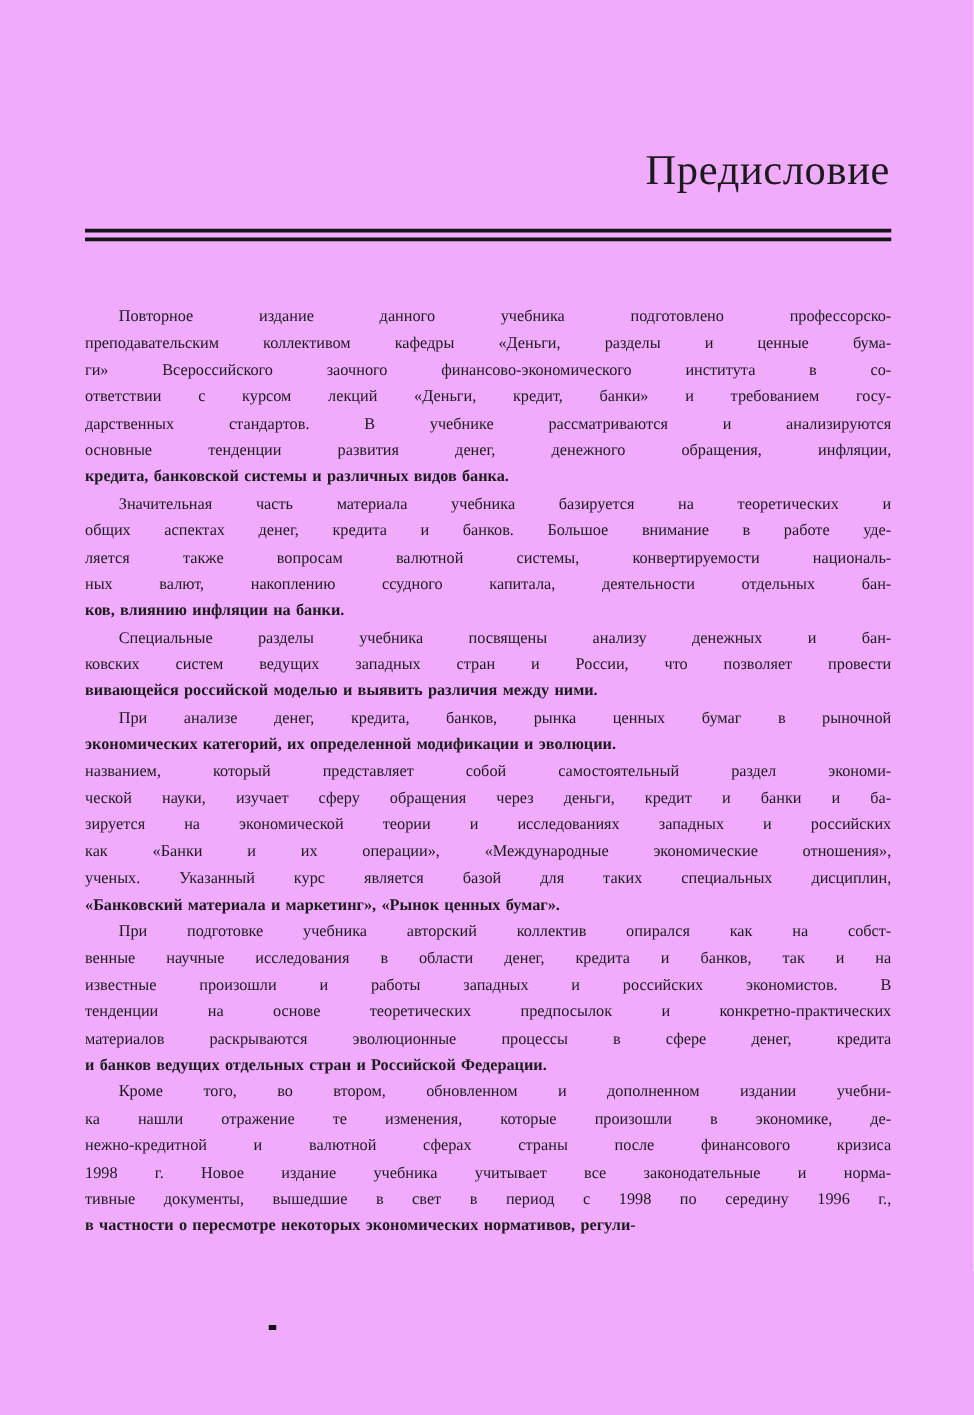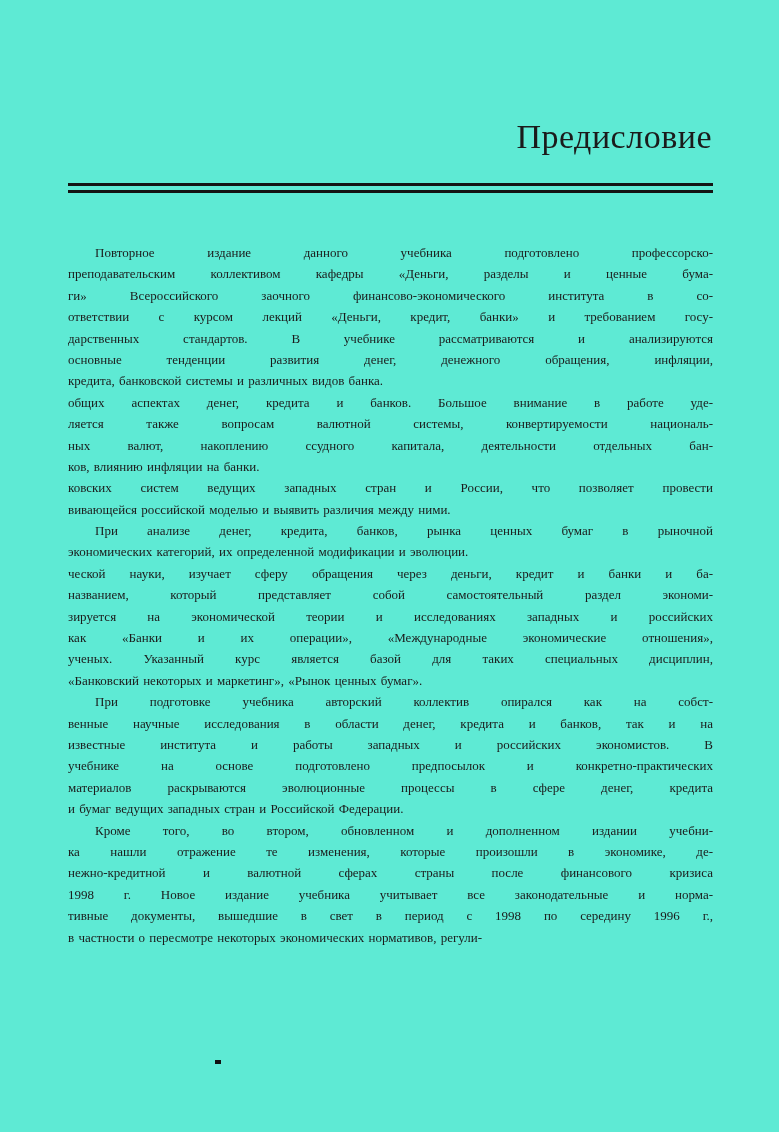--- a/index.html
+++ b/index.html
@@ -4,21 +4,21 @@
 <style>
   html, body {
     margin: 0;
     padding: 0;
     background: #ffffff;
   }
   .page {
     position: relative;
     width: 779px;
     height: 1132px;
-    background: #5eead4;
+    background: #f0abfc;
     overflow: hidden;
     font-family: "Liberation Serif", "DejaVu Serif", serif;
     color: #1b1b1b;
   }
   .title {
     position: absolute;
     top: 116px;
     left: 68px;
     width: 644px;
     text-align: right;
@@ -56,20 +56,21 @@
     overflow: hidden;
     text-align: justify;
     text-align-last: justify;
     word-spacing: 1px;
   }
   .line.first {
     padding-left: 27px;
   }
   .line.last {
     text-align-last: left;
+    font-weight: bold;
   }
   .speck {
     position: absolute;
     left: 215px;
     top: 1060px;
     width: 6px;
     height: 4px;
     background: #111111;
   }
 </style>
@@ -85,48 +86,50 @@
       <p class="para">
         <span class="line first">Повторное издание данного учебника подготовлено профессорско-</span>
         <span class="line">преподавательским коллективом кафедры «Деньги, разделы и ценные бума-</span>
         <span class="line">ги» Всероссийского заочного финансово-экономического института в со-</span>
         <span class="line">ответствии с курсом лекций «Деньги, кредит, банки» и требованием госу-</span>
         <span class="line">дарственных стандартов. В учебнике рассматриваются и анализируются</span>
         <span class="line">основные тенденции развития денег, денежного обращения, инфляции,</span>
         <span class="line last">кредита, банковской системы и различных видов банка.</span>
       </p>
       <p class="para">
+        <span class="line first">Значительная часть материала учебника базируется на теоретических и</span>
         <span class="line">общих аспектах денег, кредита и банков. Большое внимание в работе уде-</span>
         <span class="line">ляется также вопросам валютной системы, конвертируемости националь-</span>
         <span class="line">ных валют, накоплению ссудного капитала, деятельности отдельных бан-</span>
         <span class="line last">ков, влиянию инфляции на банки.</span>
       </p>
       <p class="para">
+        <span class="line first">Специальные разделы учебника посвящены анализу денежных и бан-</span>
         <span class="line">ковских систем ведущих западных стран и России, что позволяет провести</span>
         <span class="line last">вивающейся российской моделью и выявить различия между ними.</span>
       </p>
       <p class="para">
         <span class="line first">При анализе денег, кредита, банков, рынка ценных бумаг в рыночной</span>
         <span class="line last">экономических категорий, их определенной модификации и эволюции.</span>
       </p>
       <p class="para">
+        <span class="line">названием, который представляет собой самостоятельный раздел экономи-</span>
         <span class="line">ческой науки, изучает сферу обращения через деньги, кредит и банки и ба-</span>
-        <span class="line">названием, который представляет собой самостоятельный раздел экономи-</span>
         <span class="line">зируется на экономической теории и исследованиях западных и российских</span>
         <span class="line">как «Банки и их операции», «Международные экономические отношения»,</span>
         <span class="line">ученых. Указанный курс является базой для таких специальных дисциплин,</span>
-        <span class="line last">«Банковский некоторых и маркетинг», «Рынок ценных бумаг».</span>
+        <span class="line last">«Банковский материала и маркетинг», «Рынок ценных бумаг».</span>
       </p>
       <p class="para">
         <span class="line first">При подготовке учебника авторский коллектив опирался как на собст-</span>
         <span class="line">венные научные исследования в области денег, кредита и банков, так и на</span>
-        <span class="line">известные института и работы западных и российских экономистов. В</span>
-        <span class="line">учебнике на основе подготовлено предпосылок и конкретно-практических</span>
+        <span class="line">известные произошли и работы западных и российских экономистов. В</span>
+        <span class="line">тенденции на основе теоретических предпосылок и конкретно-практических</span>
         <span class="line">материалов раскрываются эволюционные процессы в сфере денег, кредита</span>
-        <span class="line last">и бумаг ведущих западных стран и Российской Федерации.</span>
+        <span class="line last">и банков ведущих отдельных стран и Российской Федерации.</span>
       </p>
       <p class="para">
         <span class="line first">Кроме того, во втором, обновленном и дополненном издании учебни-</span>
         <span class="line">ка нашли отражение те изменения, которые произошли в экономике, де-</span>
         <span class="line">нежно-кредитной и валютной сферах страны после финансового кризиса</span>
         <span class="line">1998 г. Новое издание учебника учитывает все законодательные и норма-</span>
         <span class="line">тивные документы, вышедшие в свет в период с 1998 по середину 1996 г.,</span>
         <span class="line last">в частности о пересмотре некоторых экономических нормативов, регули-</span>
       </p>
     </div>

